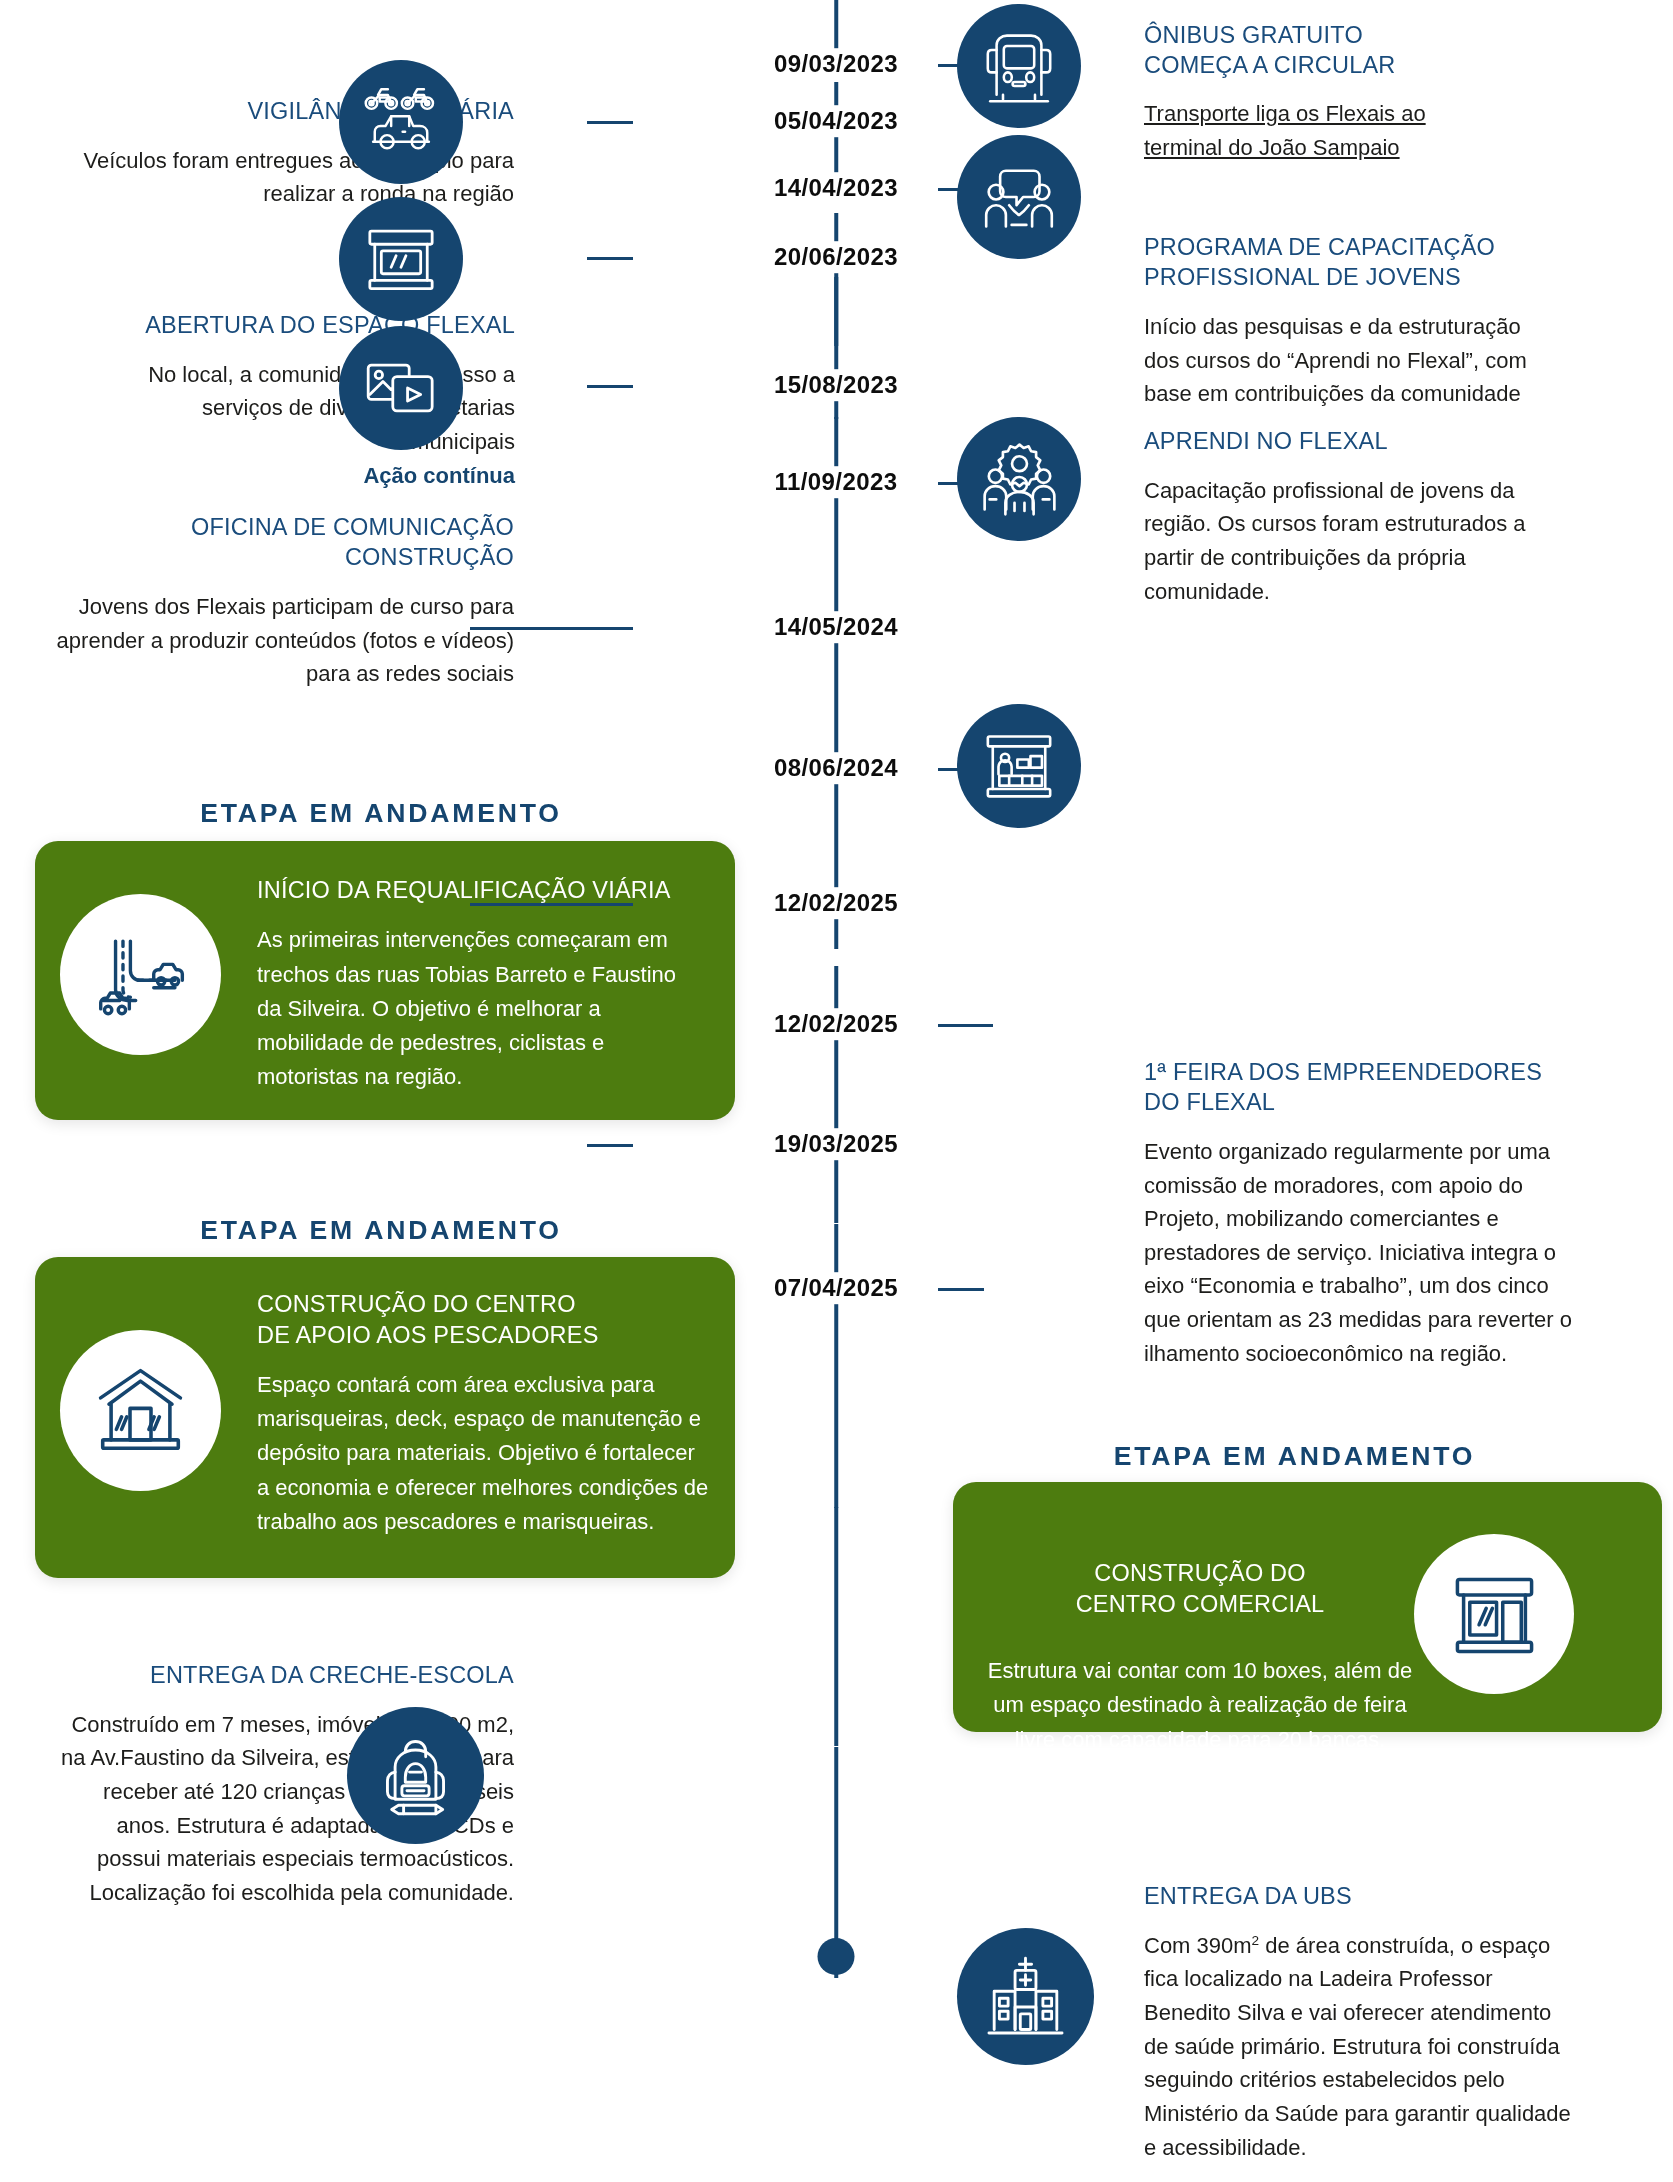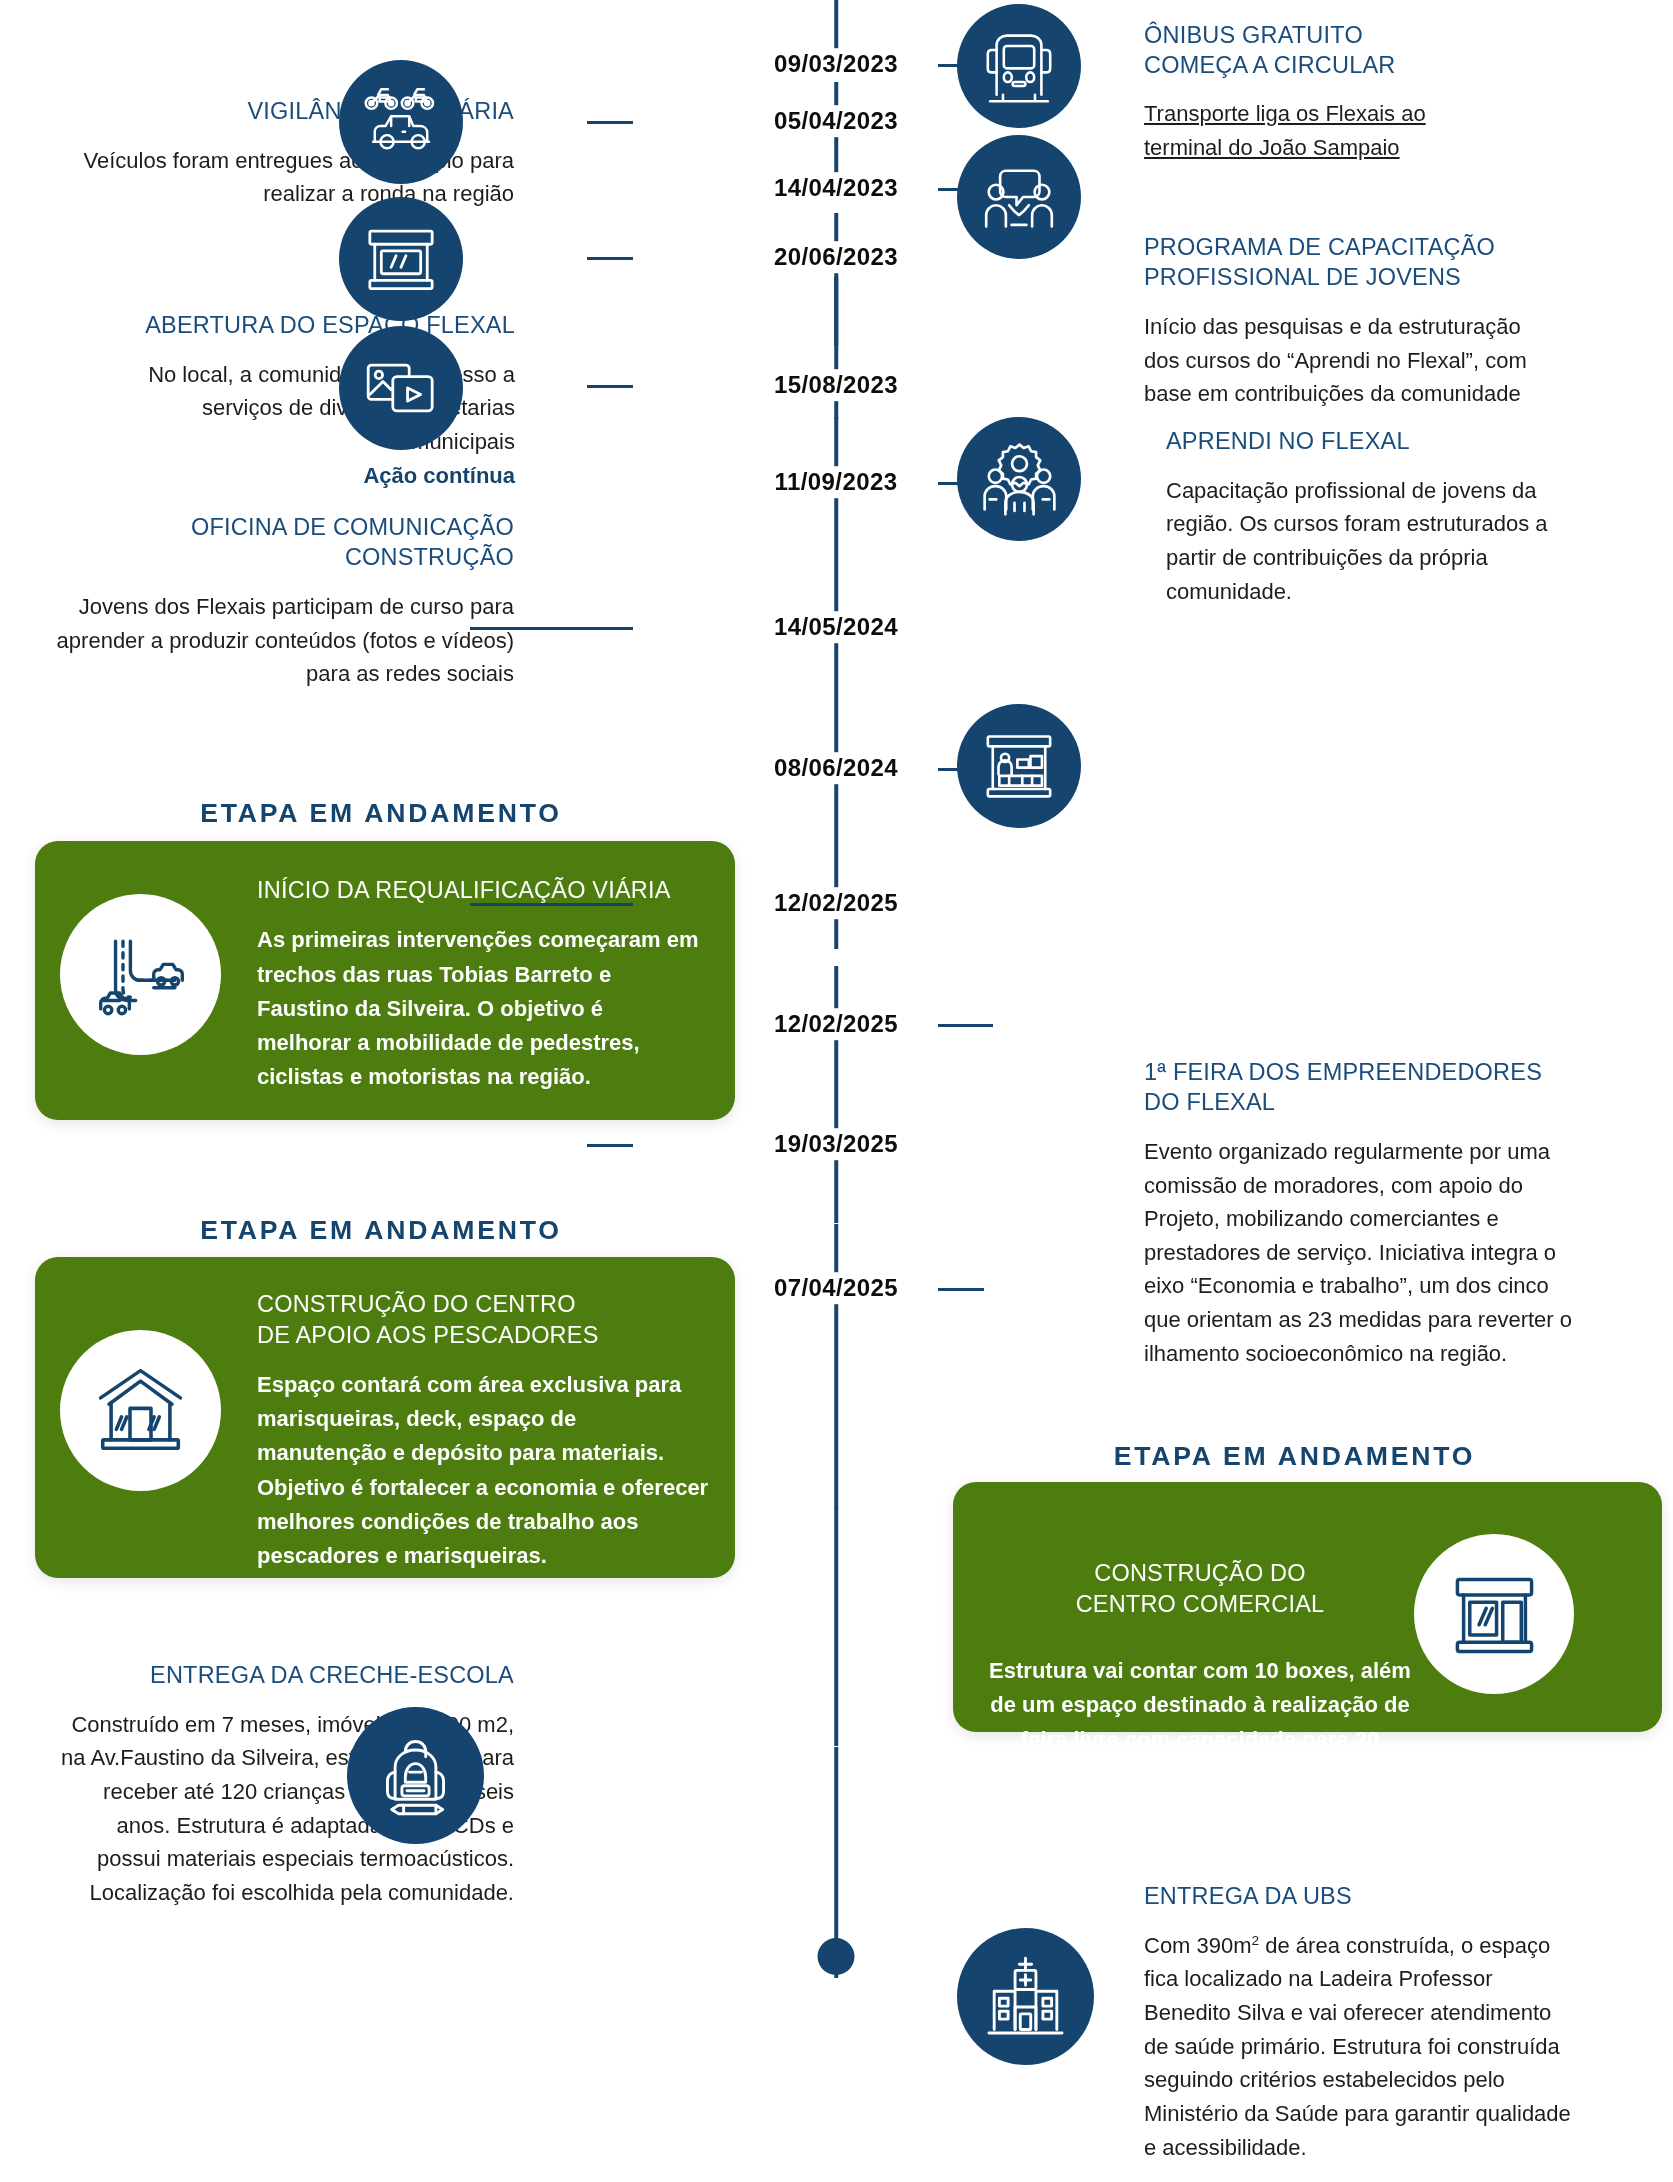--- a/index.html
+++ b/index.html
@@ -109,21 +109,20 @@
     color:#ffffff;
     font-size:23.5px;
     line-height:1.3;
     letter-spacing:0.2px;
     margin-bottom:17.7px;
   }
   .card .c-body{
     color:#ffffff;
     font-size:22px;
     line-height:1.56;
-    font-weight:bold;
   }
   .card .c-text{position:absolute;}
 </style>
 </head>
 <body>
 
 <div id="timeline-root">
 
   <div class="spine" style="top:0px;height:53px;"></div>
   <div class="spine" style="top:82px;height:31px;"></div>
@@ -280,21 +279,21 @@
       <circle cx="21" cy="46" r="8"></circle>
       <circle cx="79" cy="46" r="8"></circle>
       <circle cx="50" cy="56" r="9"></circle>
       <path d="M8 86 V70 c0-7 6-12 13-12 s13 5 13 12 v16"></path>
       <path d="M66 86 V70 c0-7 6-12 13-12 s13 5 13 12 v16"></path>
       <path d="M33 92 V78 c0-8 8-13 17-13 s17 5 17 13 v14"></path>
       <path d="M44 78 v10 M56 78 v10"></path>
       <path d="M14 74 h8 M78 74 h8"></path>
     </svg>
   </div>
-  <div class="event right" style="left:1144px;top:426px;width:479px;margin-left:22px;">
+  <div class="event right" style="left:1144px;top:426px;width:479px;">
     <div class="headline">APRENDI NO FLEXAL</div>
     <div class="body" style="max-width:417px;">Capacitação profissional de jovens da região. Os cursos foram estruturados a partir de contribuições da própria comunidade.</div>
   </div>
 
   <div class="etapa-label" style="left:35px;top:798px;width:692px;">ETAPA EM ANDAMENTO</div>
   <div class="card" style="left:35px;top:841px;width:700px;height:279px;">
     <div class="c-text" style="left:222px;top:34px;width:443px;">
       <div class="c-title">INÍCIO DA REQUALIFICAÇÃO VIÁRIA</div>
       <div class="c-body">As primeiras intervenções começaram em trechos das ruas Tobias Barreto e Faustino da Silveira. O objetivo é melhorar a mobilidade de pedestres, ciclistas e motoristas na região.</div>
     </div>

